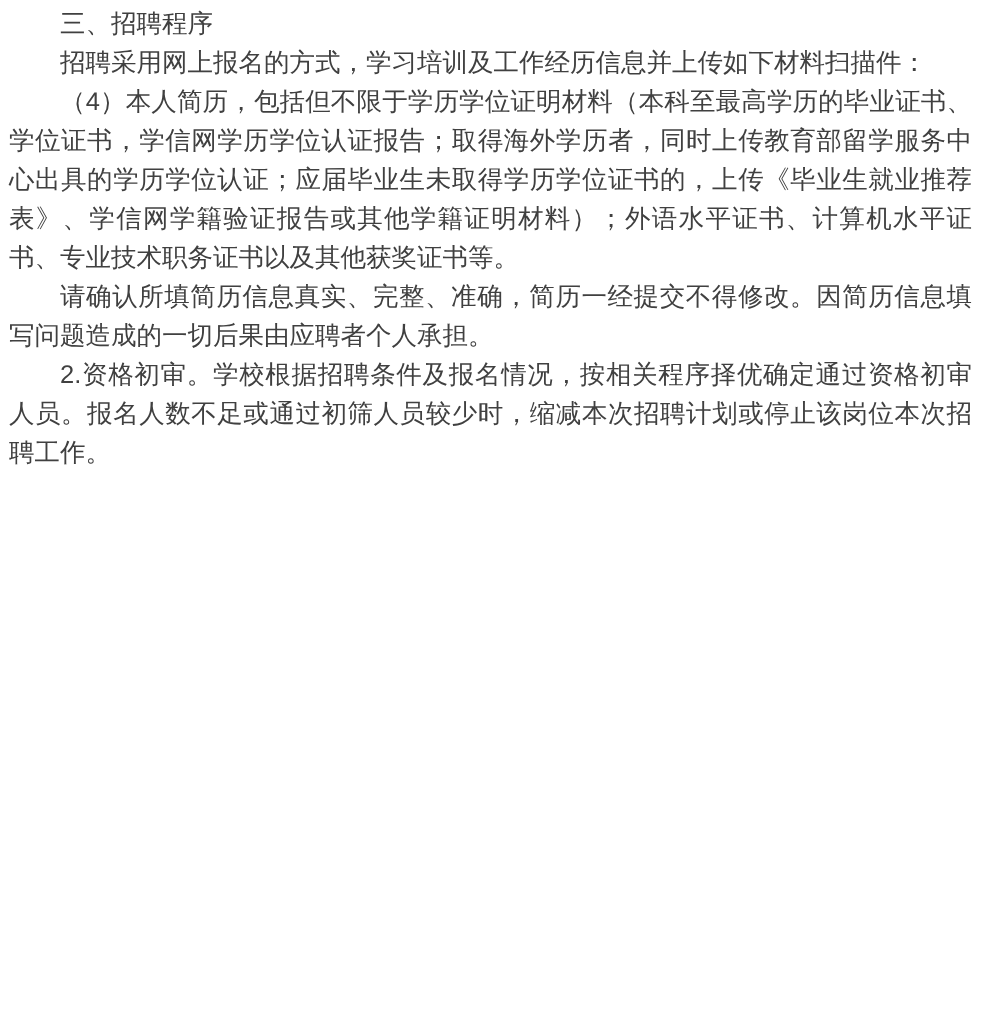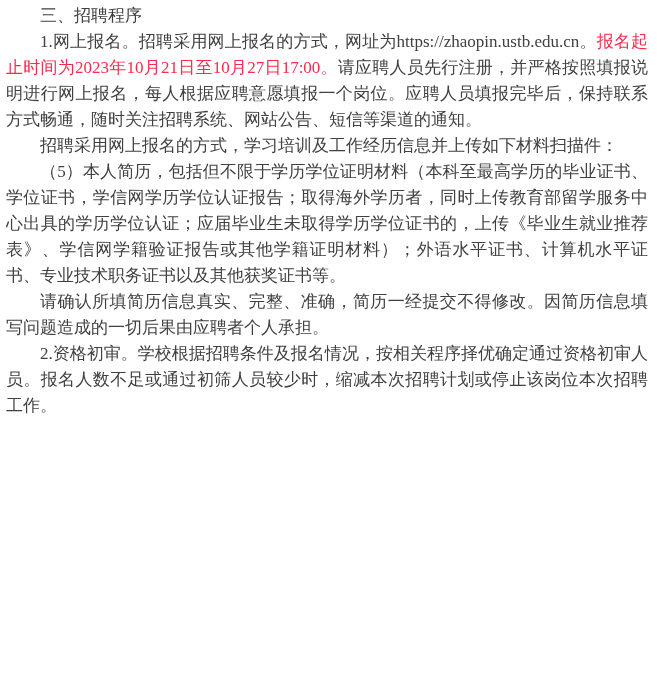--- a/index.html
+++ b/index.html
@@ -10,21 +10,21 @@
     width: 661px;
     height: 677px;
     background: var(--bg-color, #ffffff);
     overflow: hidden;
   }
   .page {
     box-sizing: border-box;
     width: 661px;
     height: 677px;
     padding: 3px 13px 0 6px;
-    font-family: Liberation Serif, serif;
+    font-family: Liberation Sans, sans-serif;
     font-size: 17px;
     line-height: 26px;
     color: var(--text-color, #404040);
   }
   .para {
     margin: 0;
     text-align: justify;
     text-indent: 2em;
     word-break: normal;
   }
@@ -36,18 +36,17 @@
   }
   .url {
     white-space: nowrap;
   }
 </style>
 </head>
 <body>
 
 <div class="page">
   <p class="para title">三、招聘程序</p>
-  <p class="para"><span>1.网上报名。招聘采用网上报名的方式，网址为</span><span class="url">https://zhaopin.ustb.edu.cn</span><span>。</span><span class="highlight">报名起止时间为2023年10月21日至10月27日17:00。</span><span>请应聘人员先行注册，并严格按照填报说明进行网上报名，每人根据应聘意愿填报一个岗位。应聘人员填报完毕后，保持联系方式畅通，随时关注招聘系统、网站公告、短信等渠道的通知。</span></p>
   <p class="para">招聘采用网上报名的方式，学习培训及工作经历信息并上传如下材料扫描件：</p>
-  <p class="para">（5）本人简历，包括但不限于学历学位证明材料（本科至最高学历的毕业证书、学位证书，学信网学历学位认证报告；取得海外学历者，同时上传教育部留学服务中心出具的学历学位认证；应届毕业生未取得学历学位证书的，上传《毕业生就业推荐表》、学信网学籍验证报告或其他学籍证明材料）；外语水平证书、计算机水平证书、专业技术职务证书以及其他获奖证书等。</p>
+  <p class="para">（4）本人简历，包括但不限于学历学位证明材料（本科至最高学历的毕业证书、学位证书，学信网学历学位认证报告；取得海外学历者，同时上传教育部留学服务中心出具的学历学位认证；应届毕业生未取得学历学位证书的，上传《毕业生就业推荐表》、学信网学籍验证报告或其他学籍证明材料）；外语水平证书、计算机水平证书、专业技术职务证书以及其他获奖证书等。</p>
   <p class="para">请确认所填简历信息真实、完整、准确，简历一经提交不得修改。因简历信息填写问题造成的一切后果由应聘者个人承担。</p>
   <p class="para">2.资格初审。学校根据招聘条件及报名情况，按相关程序择优确定通过资格初审人员。报名人数不足或通过初筛人员较少时，缩减本次招聘计划或停止该岗位本次招聘工作。</p>
 </div>
 
 </body></html>

